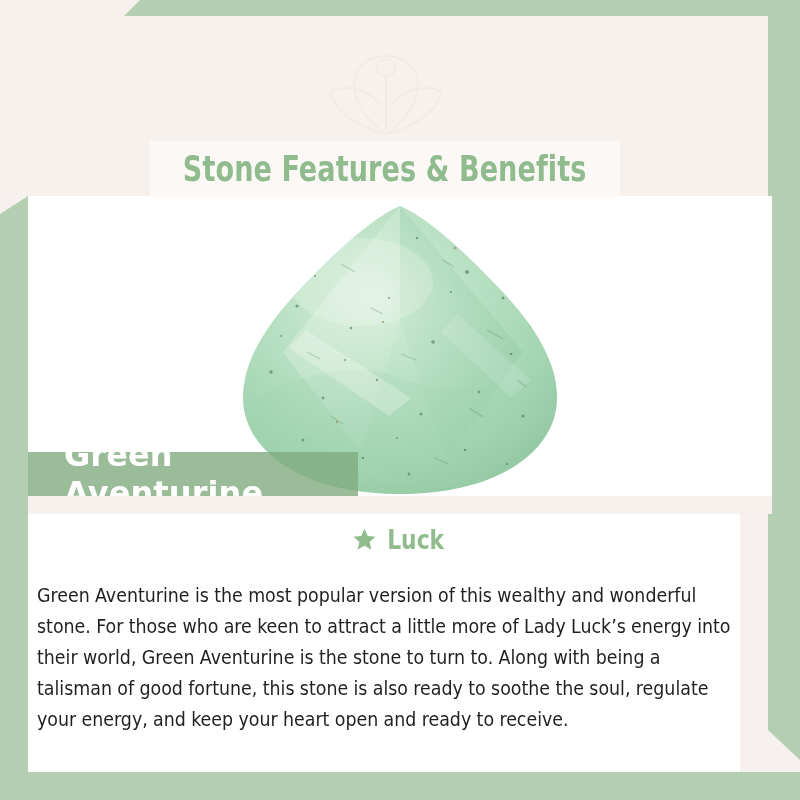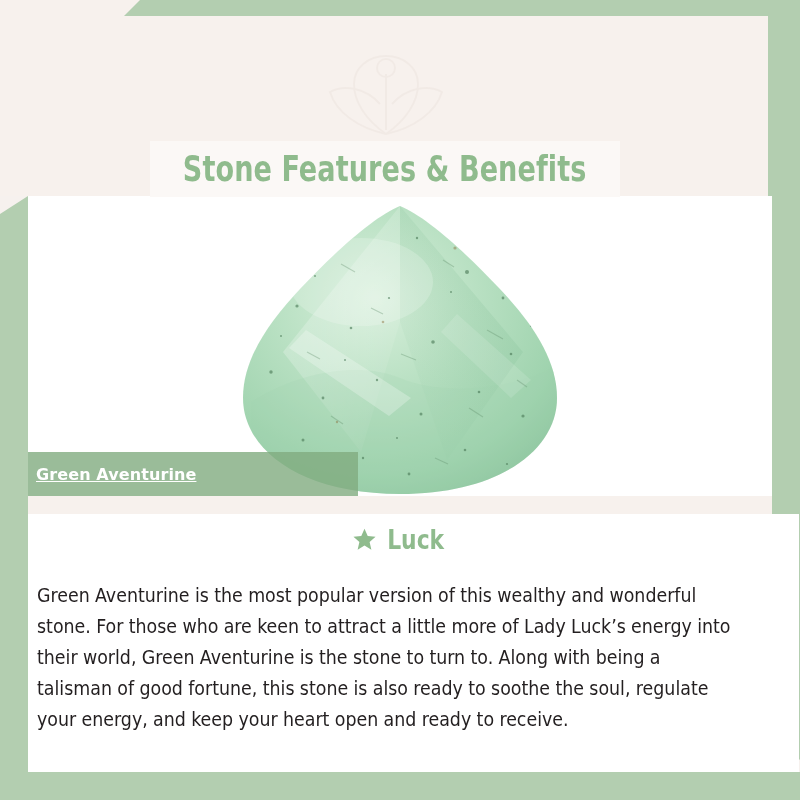--- a/index.html
+++ b/index.html
@@ -131,45 +131,44 @@
     top: 256px;
     width: 330px;
     height: 44px;
     background: rgba(129, 171, 128, 0.80);
     display: flex;
     align-items: center;
     z-index: 5;
   }
   .name-band span {
     color: #ffffff;
-    font-size: 16px;
+    font-size: 32px;
     font-weight: 700;
     letter-spacing: 0.1px;
-    margin-left: 8px;
+    margin-left: 36px;
     font-family: "DejaVu Sans", "Liberation Sans", sans-serif;
-    text-decoration: underline;
   }
 
   
   .seam {
     position: absolute;
     left: 28px;
     top: 496px;
     width: 744px;
     height: 18px;
     background: #f7f1ed;
     z-index: 3;
   }
 
   
   .text-card {
     position: absolute;
     left: 28px;
     top: 514px;
-    width: 771px;
+    width: 712px;
     height: 258px;
     background: #ffffff;
     z-index: 3;
   }
 
   .keywords {
     position: absolute;
     left: 0;
     top: 10px;
     width: 744px;

